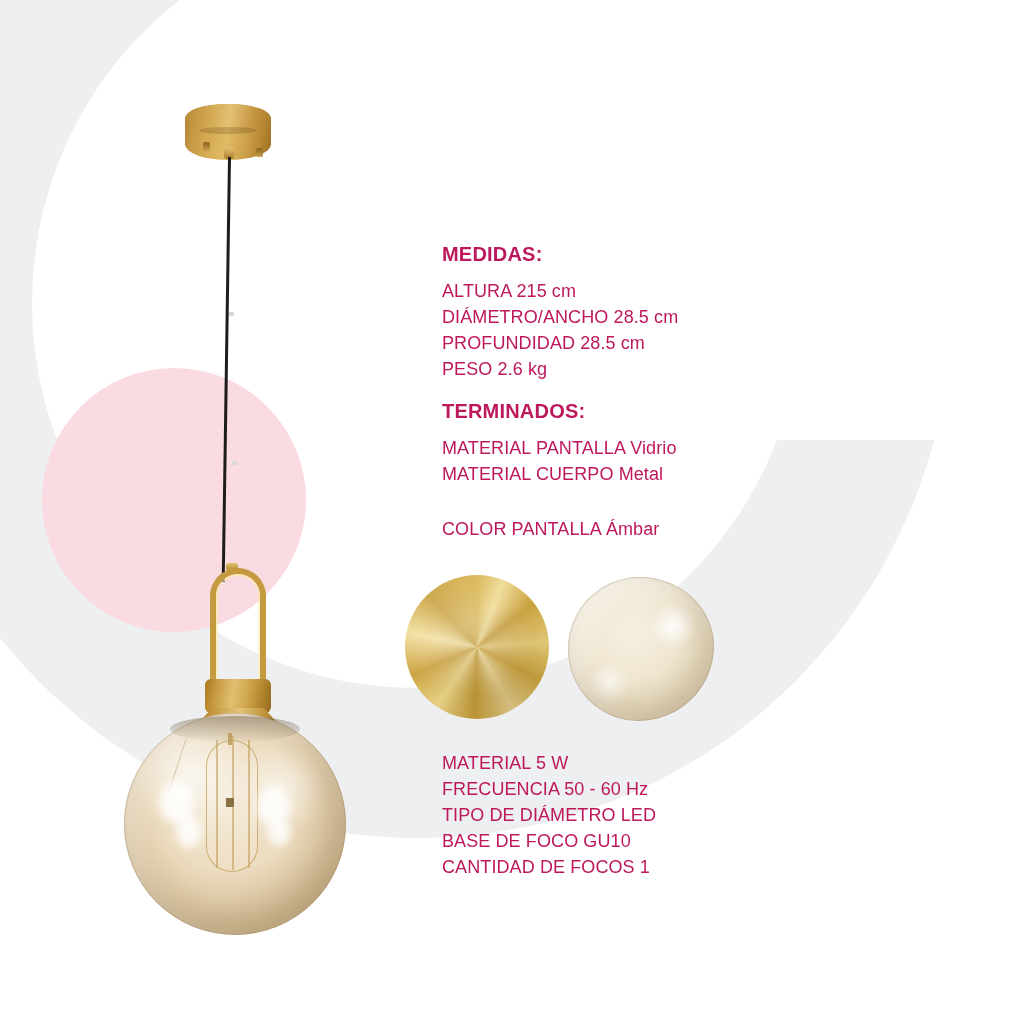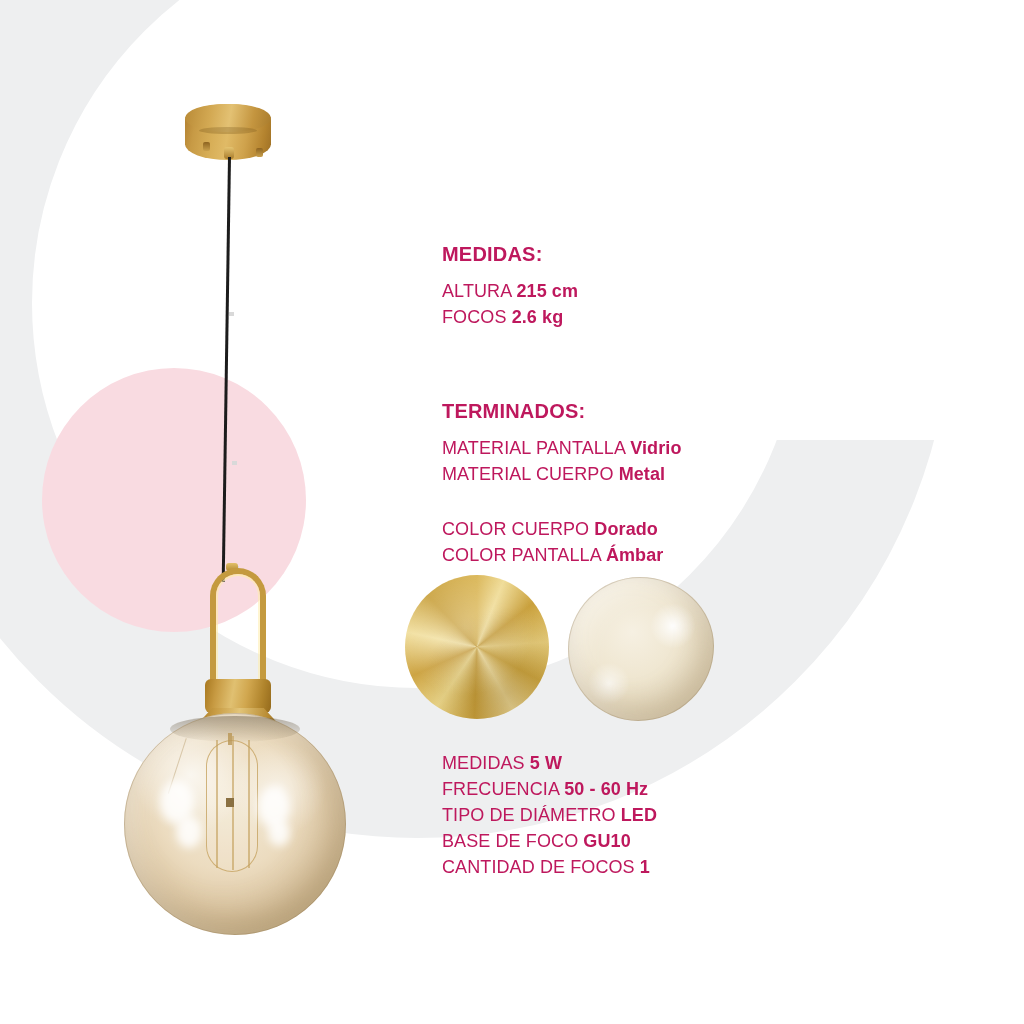--- a/index.html
+++ b/index.html
@@ -201,21 +201,21 @@
     position:absolute; left:176px; top:742px;
     width:34px; height:58px;
     border-left:1px solid rgba(180,150,100,.45);
     transform:rotate(18deg);
   }
 
   
   .spec { position:absolute; left:403px; z-index:5; color:#be185d;margin-left:39px; }
   .sec-title { font-size:20px; font-weight:bold; letter-spacing:.2px; }
   .sec-line  { font-size:18px; font-weight:400; letter-spacing:.1px; line-height:26px; white-space:nowrap; }
-  .sec-line b { font-weight:bold;text-align:right; }
+  .sec-line b { font-weight:normal;text-align:right; }
 
   #medidas { top:243px; }
   #medidas .sec-title { margin-bottom:12px; }
   #terminados { top:400px; }
   #terminados .sec-title { margin-bottom:12px; }
   #colores { top:516px; }
   #electricos { top:750px; }
   #electricos .sec-title { margin-bottom:12px; }
 
   
@@ -304,58 +304,62 @@
   </div>
 </div>
 
 <div class="spec" id="medidas">
   <div class="sec-title">MEDIDAS:</div>
   <div class="sec-line">
     <span>ALTURA</span>
     <b>215 cm</b>
   </div>
   <div class="sec-line">
-    <span>FOCOS</span>
+    <span>DIÁMETRO/ANCHO</span>
+    <b>28.5 cm</b>
+  </div>
+  <div class="sec-line">
+    <span>PROFUNDIDAD</span>
+    <b>28.5 cm</b>
+  </div>
+  <div class="sec-line">
+    <span>PESO</span>
     <b>2.6 kg</b>
   </div>
 </div>
 
 <div class="spec" id="terminados">
   <div class="sec-title">TERMINADOS:</div>
   <div class="sec-line">
     <span>MATERIAL PANTALLA</span>
     <b>Vidrio</b>
   </div>
   <div class="sec-line">
     <span>MATERIAL CUERPO</span>
     <b>Metal</b>
   </div>
 </div>
 
 <div class="spec" id="colores">
-  <div class="sec-line">
-    <span>COLOR CUERPO</span>
-    <b>Dorado</b>
-  </div>
   <div class="sec-line">
     <span>COLOR PANTALLA</span>
     <b>Ámbar</b>
   </div>
 </div>
 
 <div class="swatches">
   <div class="sw-gold"></div>
   <div class="sw-gold-shade"></div>
   <div class="sw-glass"></div>
   <div class="sw-glass-edge"></div>
 </div>
 
 <div class="spec" id="electricos">
   <div class="sec-line">
-    <span>MEDIDAS</span>
+    <span>MATERIAL</span>
     <b>5 W</b>
   </div>
   <div class="sec-line">
     <span>FRECUENCIA</span>
     <b>50 - 60 Hz</b>
   </div>
   <div class="sec-line">
     <span>TIPO DE DIÁMETRO</span>
     <b>LED</b>
   </div>

